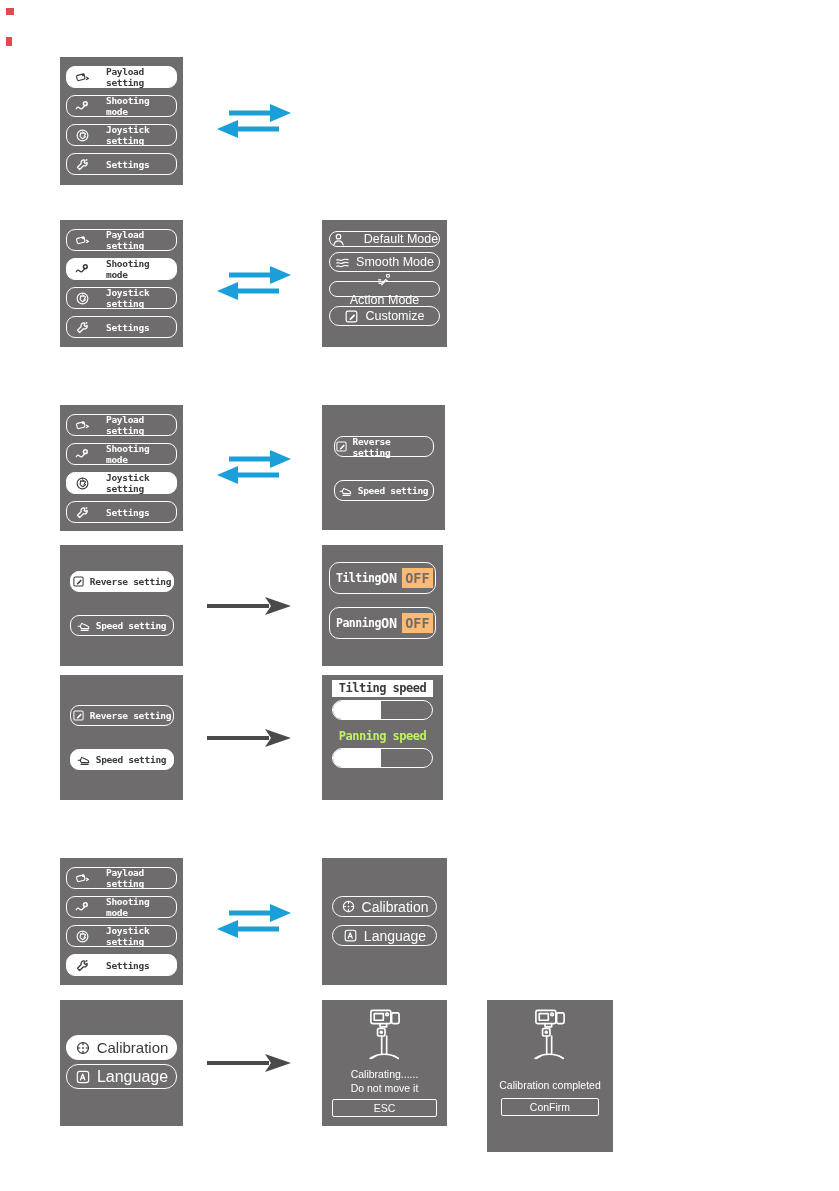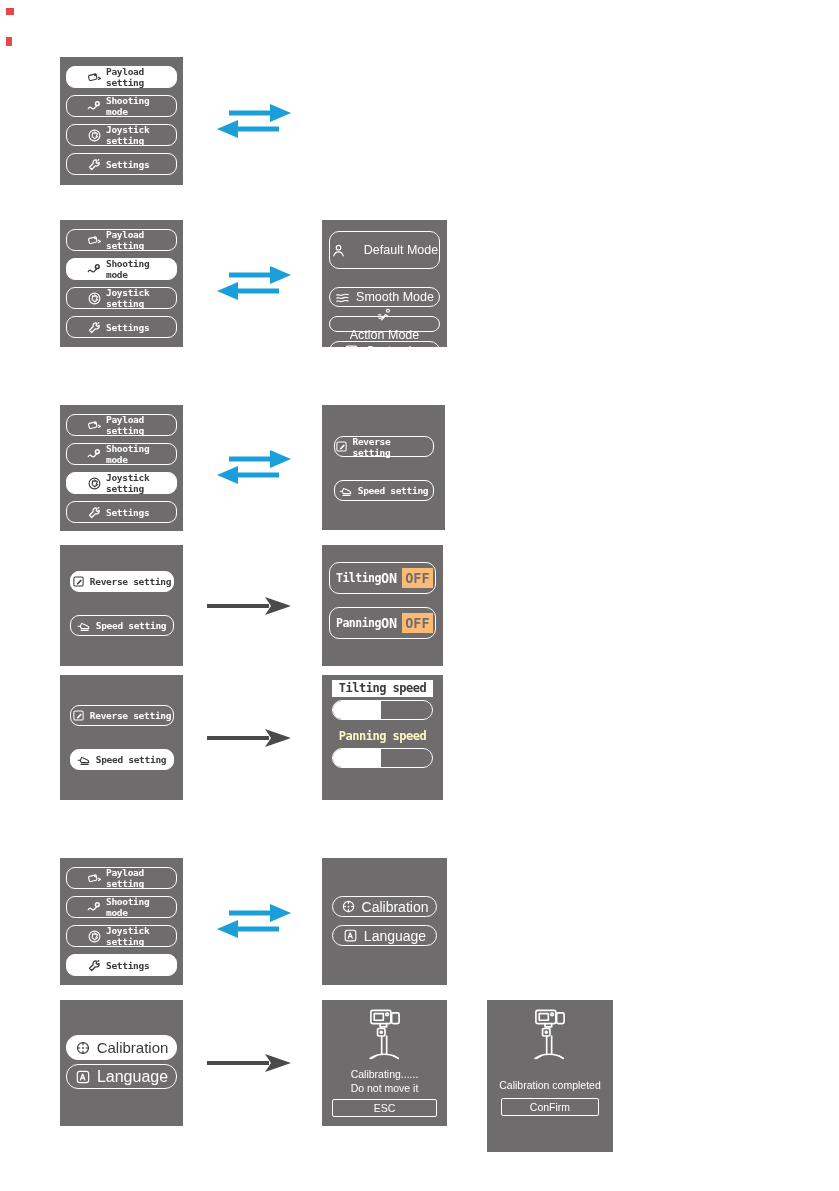--- a/index.html
+++ b/index.html
@@ -3,21 +3,21 @@
 <meta charset="utf-8">
 <style>
   html,body{margin:0;padding:0;background:#ffffff;}
   .page{position:relative;width:839px;height:1191px;background:#ffffff;overflow:hidden;
         font-family:"Liberation Sans",sans-serif;}
   .panel{position:absolute;background:#6E6C6D;box-sizing:border-box;}
 
   
   .menu-panel{display:flex;flex-direction:column;padding:9px 6px;gap:7px;}
   .mbtn{height:22px;min-height:22px;border:1.6px solid #fff;border-radius:9px;
-        display:flex;align-items:center;gap:4px;padding:0 20px;color:#fff;
+        display:flex;align-items:center;gap:16px;padding:0 8px;color:#fff;
         font-family:"DejaVu Sans Mono",monospace;font-size:9.5px;font-weight:bold;
         box-sizing:border-box;letter-spacing:-0.3px;}
   .mbtn.active{background:#fff;color:#3a3a3a;}
   .mbtn svg{width:15px;height:15px;flex:0 0 auto;}
 
   
   .sub-panel{display:flex;flex-direction:column;align-items:center;box-sizing:border-box;}
   .sbtn{border:1.6px solid #fff;border-radius:9px;display:flex;align-items:center;
         justify-content:center;gap:5px;color:#fff;box-sizing:border-box;
         font-family:"DejaVu Sans Mono",monospace;font-weight:bold;letter-spacing:-0.3px;}
@@ -38,21 +38,21 @@
 
   
   .sw{height:32px;border:1.6px solid #fff;border-radius:10px;display:flex;
       align-items:center;padding:0 6px;color:#fff;box-sizing:border-box;
       font-family:"DejaVu Sans Mono",monospace;font-weight:bold;}
   .sw .swlabel{flex:1;font-size:11.5px;letter-spacing:-0.5px;}
   .sw .on{font-size:13.5px;margin-right:5px;}
   .sw .off{background:#fdba74;color:#6E6C6D;font-size:13.5px;padding:2px 3px;}
 
   
-  .sp-label{height:17px;line-height:17px;text-align:center;color:#fef9c3;
+  .sp-label{height:17px;line-height:17px;text-align:center;color:#bef264;
             font-family:"DejaVu Sans Mono",monospace;font-weight:bold;font-size:12px;
             letter-spacing:-0.5px;}
   .sp-label.sel{background:#fff;color:#3a3a3a;}
 
   
   .cal-line{color:#fff;font-size:10.5px;text-align:center;line-height:14px;}
   .cal-btn{border:1.5px solid #fff;border-radius:2px;color:#fff;font-size:10.5px;
            display:flex;align-items:center;justify-content:center;height:18px;
            box-sizing:border-box;}
 
@@ -227,21 +227,21 @@
   <div class="arrow" style="left:215px;top:264px;">
     <svg width="78" height="38" viewBox="0 0 78 38">
       <line x1="14" y1="11" x2="58" y2="11" stroke="#1B9FD8" stroke-width="5"></line>
       <polygon points="55,2 76,11 55,20" fill="#1B9FD8"></polygon>
       <line x1="64" y1="27" x2="20" y2="27" stroke="#1B9FD8" stroke-width="5"></line>
       <polygon points="23,18 2,27 23,36" fill="#1B9FD8"></polygon>
     </svg>
   </div>
 
   <div class="panel" style="left:322px;top:220px;width:125px;height:127px;padding:11px 7px 0 7px;">
-    <div class="rbtn" style="height:38px;margin-bottom:18px;gap:18px;">
+    <div class="rbtn" style="height:16px;margin-bottom:5px;gap:18px;">
       <svg>
           <use href="#i-person"></use>
         </svg>
       <span>Default Mode</span>
     </div>
     <div class="rbtn" style="height:20px;margin-bottom:9px;">
       <svg>
           <use href="#i-waves"></use>
         </svg>
       <span>Smooth Mode</span>

